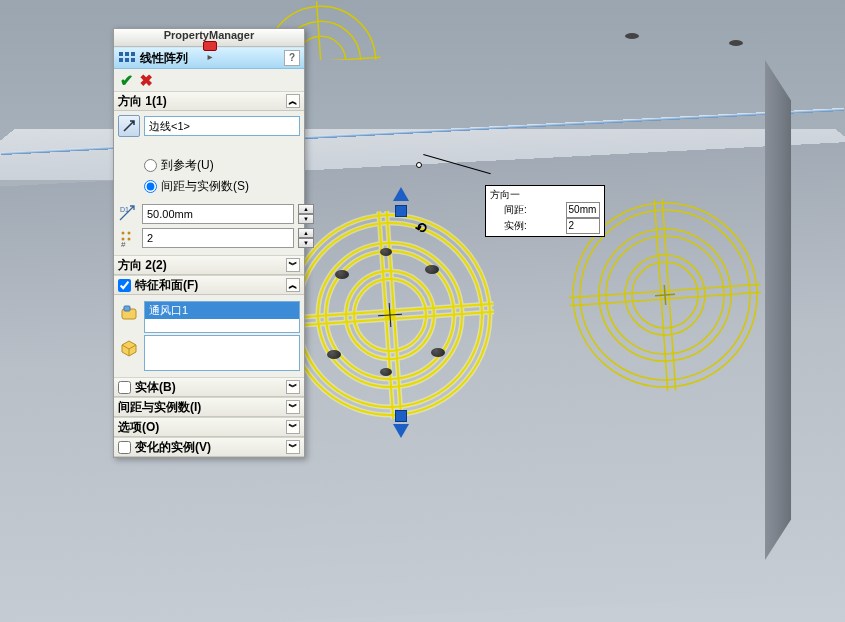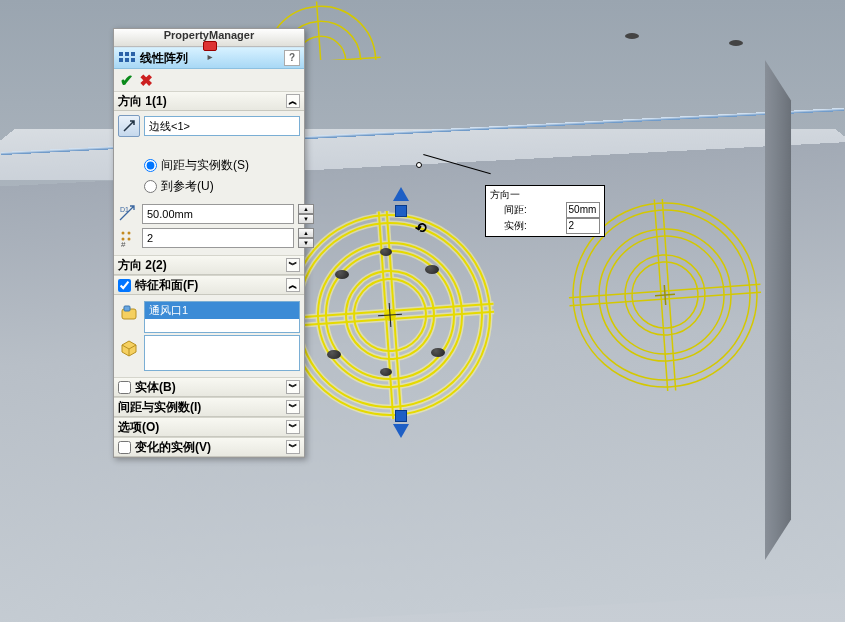--- a/index.html
+++ b/index.html
@@ -551,26 +551,26 @@
     <div class="direction-row">
       <span class="dir-icon-btn">
         <svg width="14" height="14">
             <path d="M2 12 L12 2 M8 2 L12 2 L12 6" stroke="#234" stroke-width="1.5" fill="none"></path>
           </svg>
       </span>
       <input class="dir-input" value="边线&lt;1&gt;" style="">
     </div>
     <div class="radio-group">
       <label class="radio-row">
+        <input type="radio" name="d1mode" style="">
+        <span>到参考(U)</span>
+      </label>
+      <label class="radio-row">
         <input type="radio" name="d1mode" checked="" style="">
         <span>间距与实例数(S)</span>
-      </label>
-      <label class="radio-row">
-        <input type="radio" name="d1mode" style="">
-        <span>到参考(U)</span>
       </label>
     </div>
     <div class="spin-row">
       <span class="spin-icon">
         <svg width="20" height="20">
             <path d="M2 16 L16 2 M12 2 L16 2 L16 6" stroke="#3a66a0" stroke-width="1.3" fill="none"></path>
             <text x="2" y="8" font-size="7" fill="#3a66a0">D1</text>
           </svg>
       </span>
       <input class="spin-input" value="50.00mm" style="">

